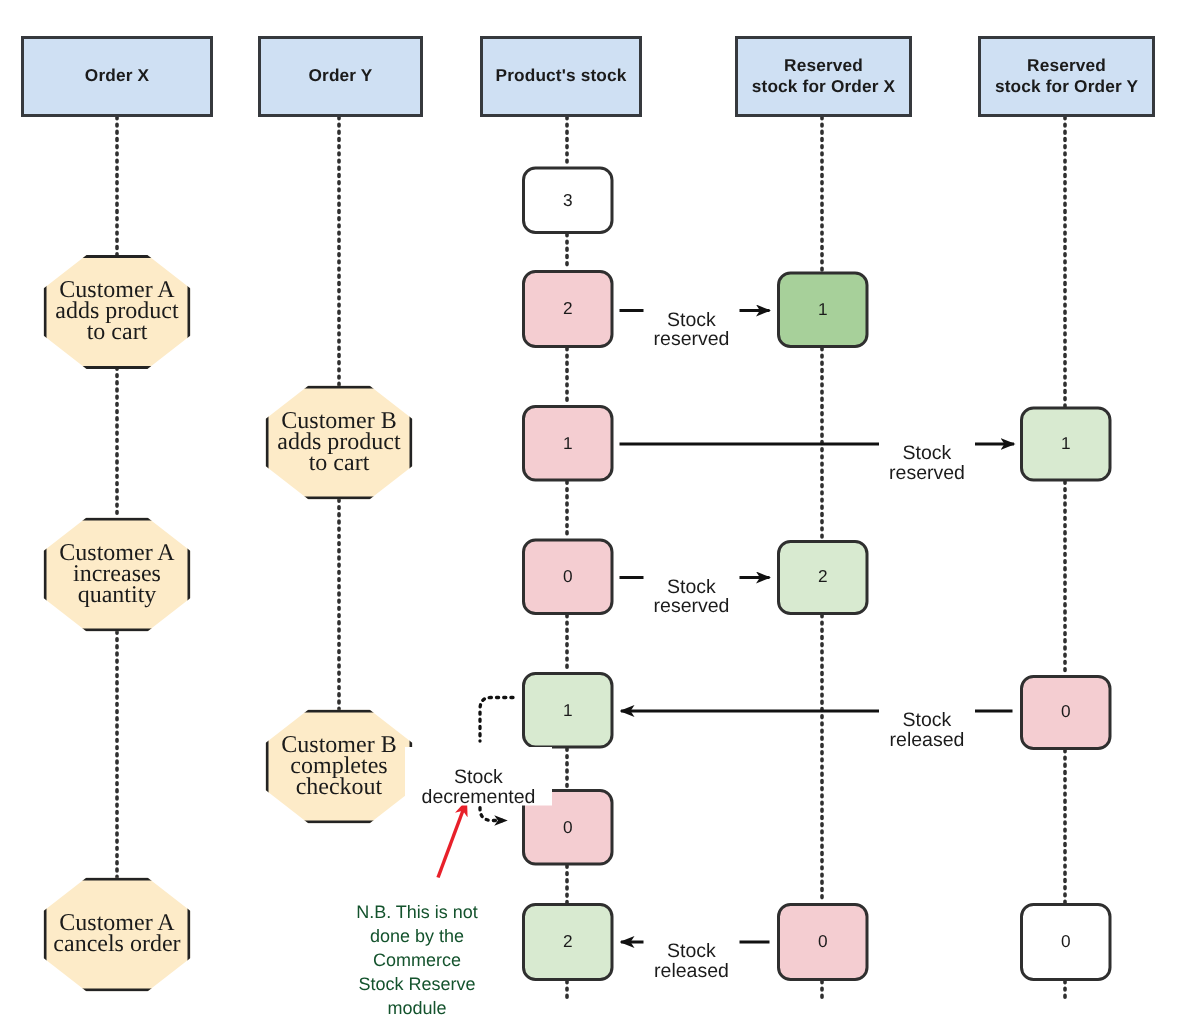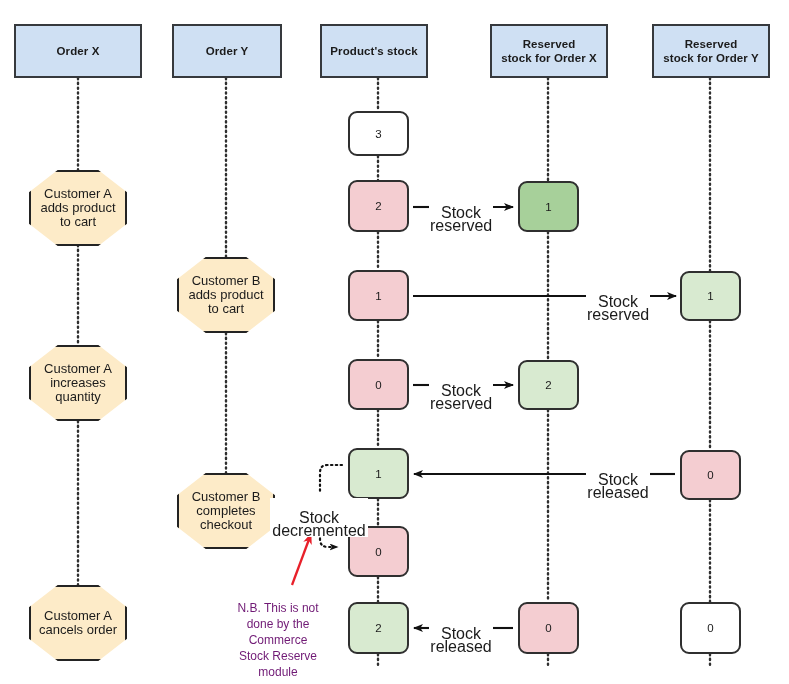--- a/index.html
+++ b/index.html
@@ -45,25 +45,26 @@
   
   .octagon {
     position: absolute;
     box-sizing: border-box;
     background: #fdebc8;
     border: 2px solid #232323;
     display: flex;
     align-items: center;
     justify-content: center;
     text-align: center;
-    font-size: 13px;
+    font-size: 16px;
     color: #1b1b1b;
     line-height: 14px;
     clip-path: polygon(29.3% 0%, 70.7% 0%, 100% 29.3%, 100% 70.7%,
                        70.7% 100%, 29.3% 100%, 0% 70.7%, 0% 29.3%);
+    font-family: Liberation Serif, serif;
   }
   .octagon .oct-label {
     width: 94%;
     white-space: pre-line;
   }
   
   .state-box {
     position: absolute;
     box-sizing: border-box;
     border: 2px solid #2f2f2f;
@@ -75,32 +76,32 @@
     color: #1b1b1b;
   }
   .fill-white { background: #ffffff; }
   .fill-pink  { background: #f4cdd1; }
   .fill-green-dark { background: #a7d09a; }
   .fill-green { background: #d8ead0; }
   
   .edge-label {
     position: absolute;
     text-align: center;
-    font-size: 16px;
+    font-size: 13px;
     color: #1b1b1b;
     line-height: 13px;
     white-space: pre-line;
     background: #ffffff;
     padding: 0 1px;
   }
   .note-text {
     position: absolute;
     text-align: center;
     font-size: 12px;
-    color: #701a75;
+    color: #14532d;
     line-height: 16px;
     white-space: pre-line;
   }
 </style>
 </head>
 <body>
 
 <div id="canvas">
 
   <svg id="svg-layer" viewBox="0 0 789 684" xmlns="http://www.w3.org/2000/svg">

